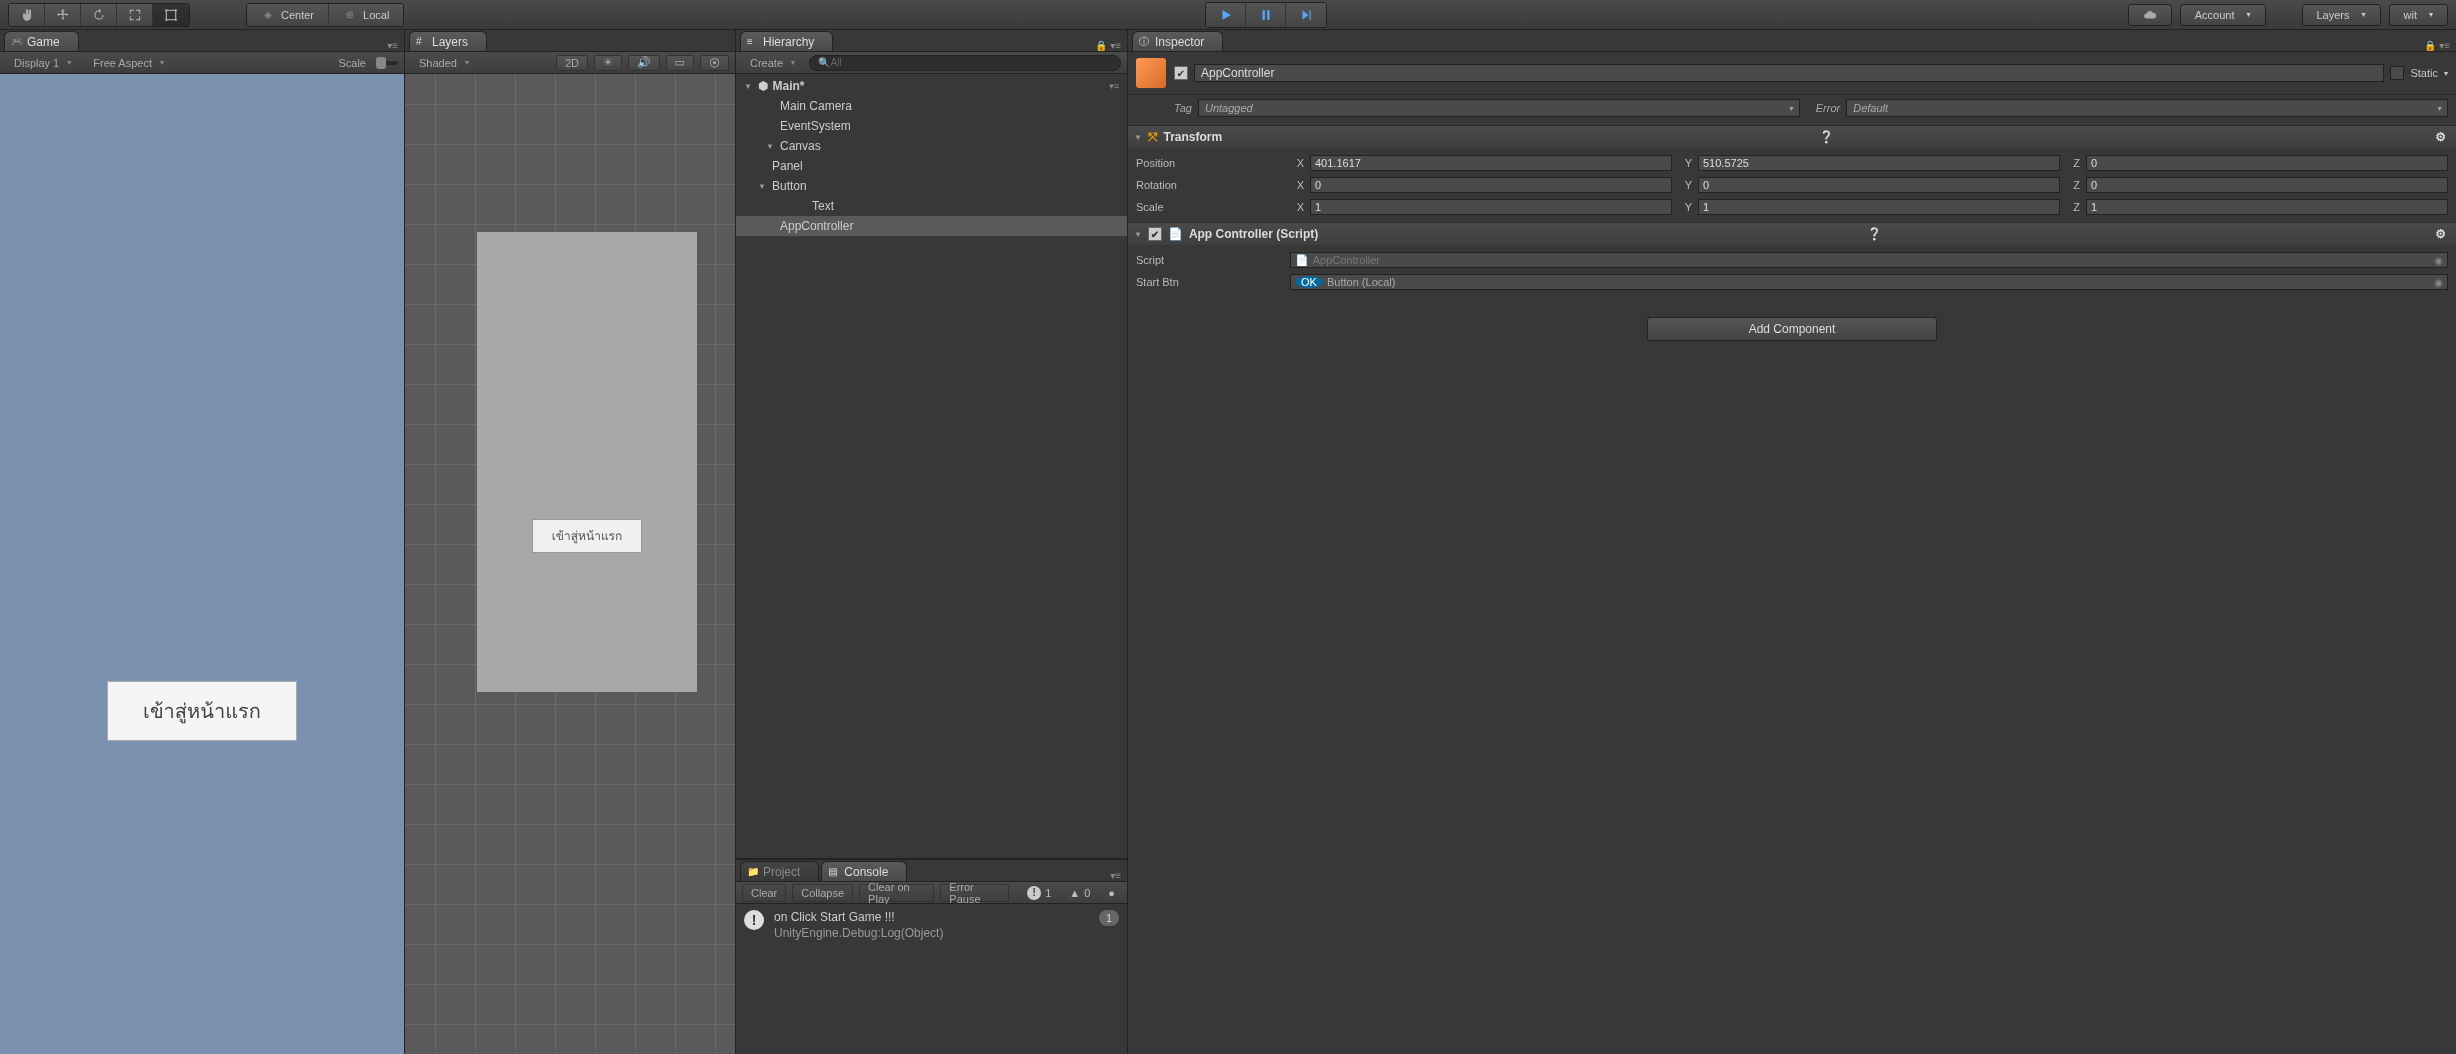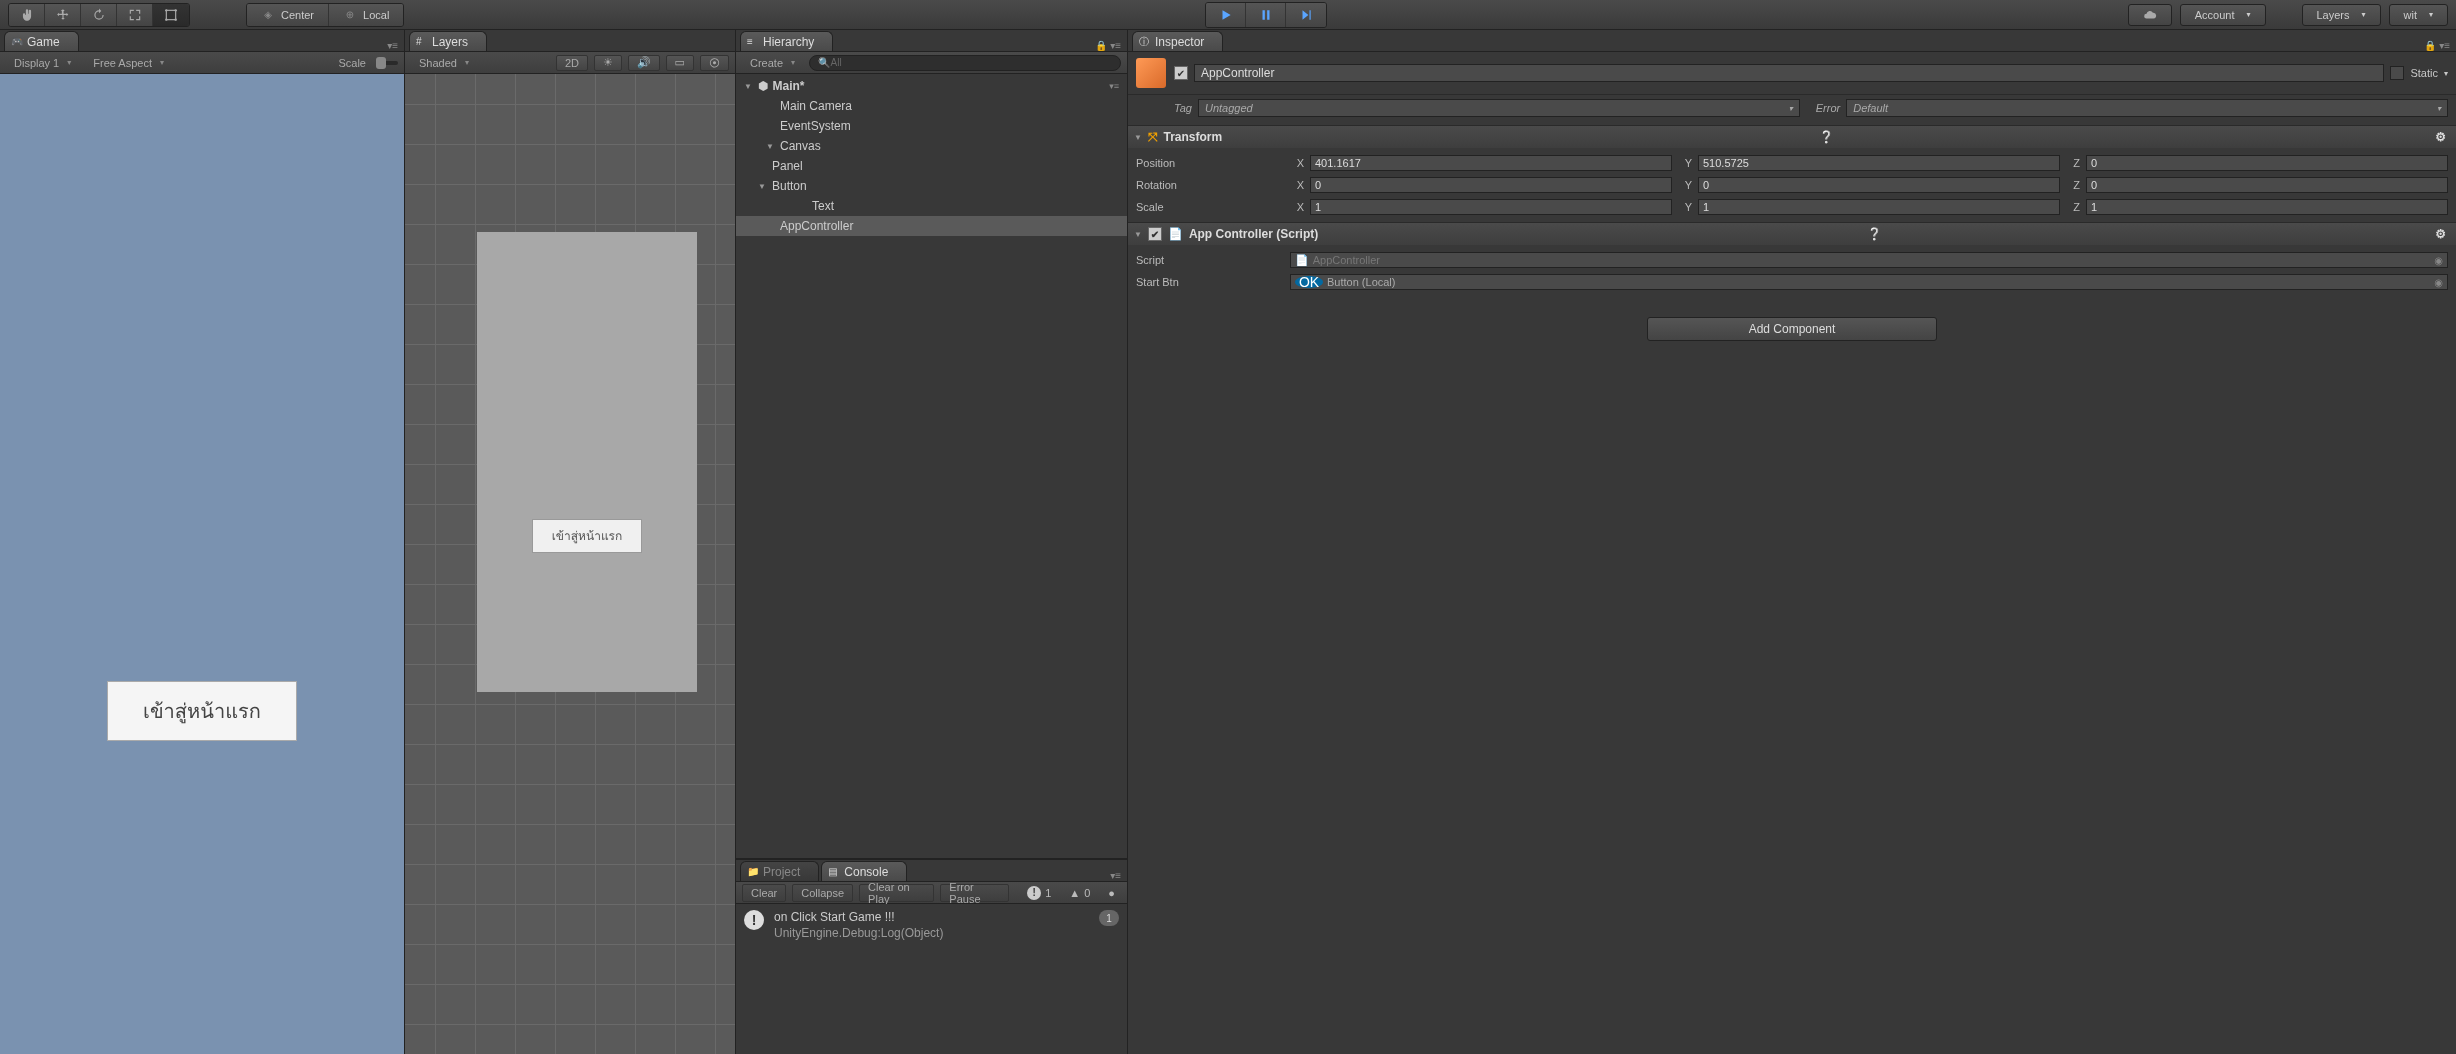--- a/index.html
+++ b/index.html
@@ -452,21 +452,21 @@
               <span class="prop-label">Script</span>
               <div class="obj-field" style="color:#777">
                   <span>📄</span>
                   <span>AppController</span>
                   <span class="circ">◉</span>
                 </div>
             </div>
             <div class="prop-row">
               <span class="prop-label">Start Btn</span>
               <div class="obj-field">
-                  <span style="background:#0369a1;border-radius:50%;width:28px;height:12px;color:#fff;font-size:14px;display:flex;align-items:center;justify-content:center">OK</span>
+                  <span style="background:#0369a1;border-radius:50%;width:28px;height:12px;color:#fff;font-size:11px;display:flex;align-items:center;justify-content:center">OK</span>
                   <span>Button (Local)</span>
                   <span class="circ">◉</span>
                 </div>
             </div>
           </div>
         </div>
 
         <div class="add-comp-btn">
             <span>Add Component</span>
           </div>

